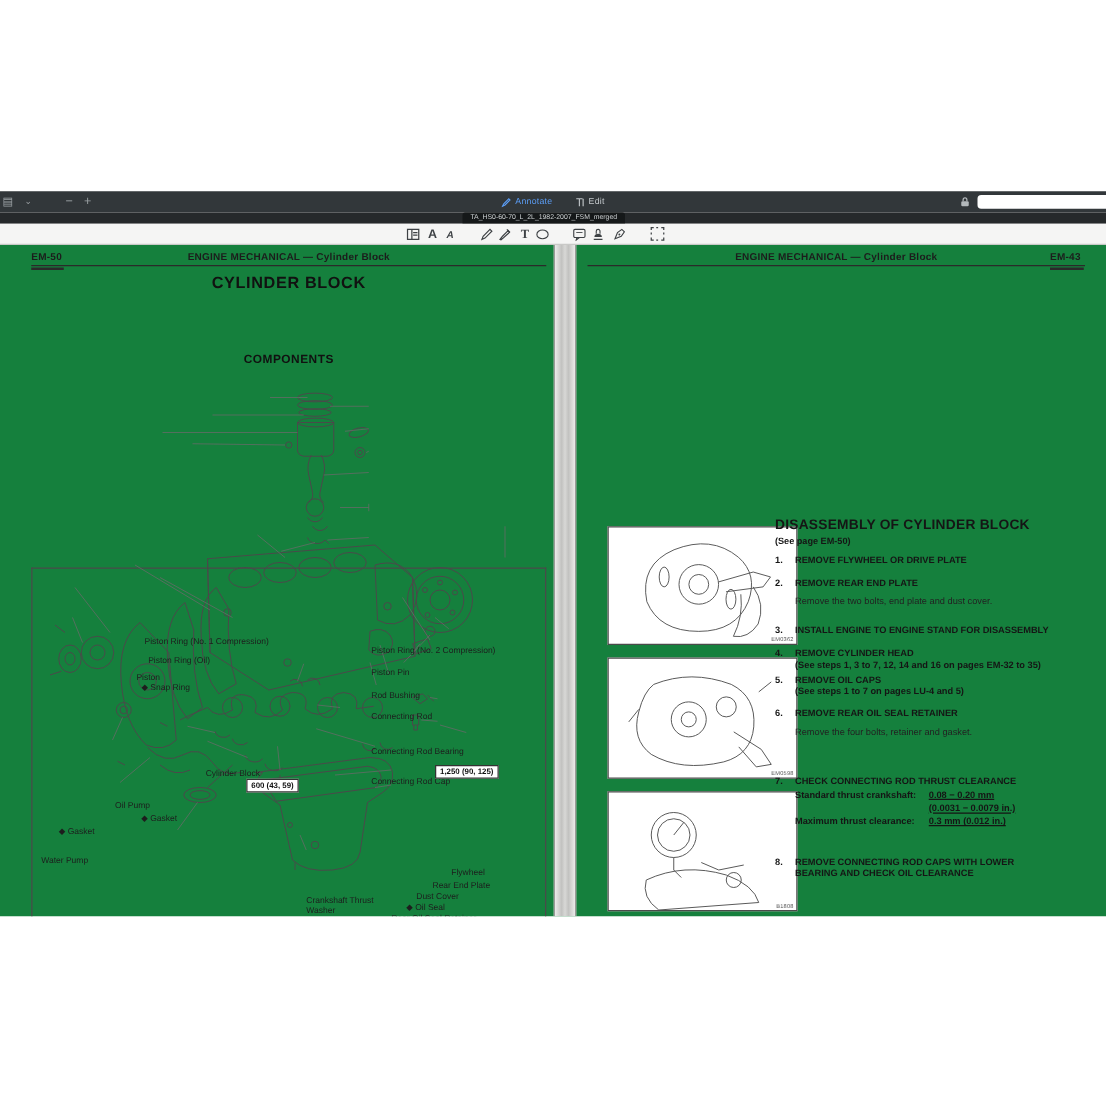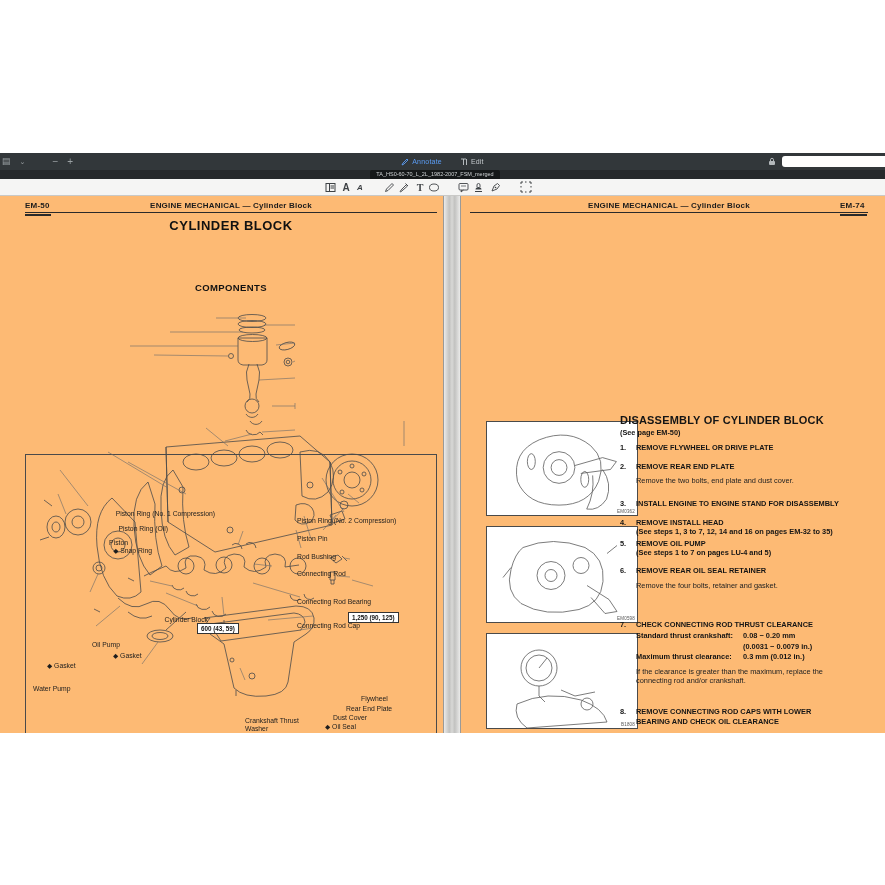--- a/index.html
+++ b/index.html
@@ -17,21 +17,21 @@
   .searchbox{width:95px;height:11px;background:#ffffff;border-radius:3px 0 0 3px;border:none;outline:none;font-size:7px;padding:0 4px;color:#333;}
   
   .tabstrip{position:absolute;left:0;top:17px;width:885px;height:9px;background:#26292b;}
   .filetab{position:absolute;left:370px;top:0;width:130px;height:9px;background:#151819;color:#cfd3d5;font-size:5.5px;line-height:9px;text-align:center;white-space:nowrap;overflow:hidden;border-radius:2px 2px 0 0;}
   
   .toolbar{position:absolute;left:0;top:26px;width:885px;height:17px;background:#f5f5f4;border-bottom:1px solid #c9c9c7;box-sizing:border-box;}
   .tool{position:absolute;top:1px;width:14px;height:14px;display:flex;align-items:center;justify-content:center;color:#3e4245;}
   .tool svg{display:block;}
   .tool .tchar{font-size:10px;font-weight:bold;color:#3e4245;}
   
-  .content{position:absolute;left:0;top:43px;width:885px;height:537px;background:#fdba74;overflow:hidden;}
+  .content{position:absolute;left:0;top:43px;width:885px;height:537px;background:#15803d;overflow:hidden;}
   .gutter{position:absolute;left:443px;top:0;width:18px;height:537px;background:linear-gradient(90deg,#f2f2f1, #c2c2c0 35%, #d8d8d6 50%, #c2c2c0 65%, #f2f2f1);}
   .gutter .edgeL{position:absolute;left:0;top:0;width:1px;height:100%;background:#9a9a98;}
   .gutter .edgeR{position:absolute;right:0;top:0;width:1px;height:100%;background:#9a9a98;}
   .pagehead{position:absolute;font-size:8px;font-weight:bold;color:#1c1c1c;letter-spacing:.2px;white-space:nowrap;}
   .pagerule{position:absolute;height:1px;background:#2a2a2a;}
   .pagerule2{position:absolute;height:2px;background:#2a2a2a;}
   .doc-title{position:absolute;font-weight:bold;color:#111;white-space:nowrap;}
   
   .figframe{position:absolute;left:25px;top:258px;width:412px;height:279px;border:1px solid #4a4a4a;border-bottom:none;box-sizing:border-box;height:475px;}
   .dlabel{position:absolute;font-size:6.8px;color:#1d1d1d;white-space:nowrap;line-height:1.25;}
@@ -44,21 +44,21 @@
   .rcol{position:absolute;left:620px;top:218px;width:222px;color:#151515;}
   .r-title{font-size:11px;font-weight:bold;letter-spacing:.2px;white-space:nowrap;}
   .r-sub{font-size:7.3px;font-weight:bold;margin-top:2px;}
   .step{display:flex;}
   .step .num{flex:0 0 16px;font-size:7.4px;font-weight:bold;}
   .step .sbody{flex:1;font-size:7.4px;line-height:1.3;}
   .step .head{font-weight:bold;}
   .step .txt{font-weight:normal;margin-top:5px;color:#222;}
   .specrow{display:flex;margin-top:1px;}
   .specrow .sl{flex:0 0 107px;font-weight:bold;}
-  .specrow .sv{flex:1;font-weight:bold;}
+  .specrow .sv{flex:1;font-weight:bold;text-decoration:underline;}
 </style>
 </head>
 <body>
 
 <div class="app">
 
   <div class="titlebar">
     <div class="tb-left">
       <span class="glyph">▤</span>
       <span class="glyph" style="font-size:7px;">⌄</span>
@@ -339,21 +339,21 @@
         </div>
       <div id="torque-boxes">
           <div class="tqbox" style="left: 348px; top: 416px;">1,250 (90, 125)</div>
           <div class="tqbox" style="left: 197px; top: 427px;">600 (43, 59)</div>
         </div>
 
     </div>
 
     <div>
       <div class="pagehead" style="left:669px;top:5px;transform:translateX(-50%);">ENGINE MECHANICAL — Cylinder Block</div>
-      <div class="pagehead" style="left:840px;top:5px;">EM-74</div>
+      <div class="pagehead" style="left:840px;top:5px;">EM-43</div>
       <div class="pagerule" style="left:470px;top:16px;width:398px;"></div>
       <div class="pagerule2" style="left:840px;top:18px;width:27px;"></div>
 
       <div id="figure-boxes">
           <div class="figbox" style="top: 225px; height: 95px;"><svg width="150" height="93" viewBox="0 0 150 94" preserveAspectRatio="xMidYMid meet">
               <g fill="none" stroke="#5a5a5a" stroke-width="0.8">
                 <path d="M30 60 q-6 -30 22 -42 q30 -12 52 6 q16 14 8 36 q-10 24 -40 24 q-32 0 -42 -24 Z"></path>
                 <circle cx="72" cy="46" r="16"></circle>
                 <circle cx="72" cy="46" r="8"></circle>
                 <ellipse cx="44" cy="40" rx="4" ry="8"></ellipse>
@@ -404,28 +404,28 @@
             </div>
             <div class="step" style="margin-top: 13px;">
               <div class="num">3.</div>
               <div class="sbody">
                 <div class="head">INSTALL ENGINE TO ENGINE STAND FOR DISASSEMBLY</div>
               </div>
             </div>
             <div class="step" style="margin-top: 9px;">
               <div class="num">4.</div>
               <div class="sbody">
-                <div class="head">REMOVE INSTALL HEAD</div>
+                <div class="head">REMOVE CYLINDER HEAD</div>
                 <div class="head">(See steps 1, 3 to 7, 12, 14 and 16 on pages EM-32 to 35)</div>
               </div>
             </div>
             <div class="step" style="margin-top: 2px;">
               <div class="num">5.</div>
               <div class="sbody">
-                <div class="head">REMOVE OIL PUMP</div>
+                <div class="head">REMOVE OIL CAPS</div>
                 <div class="head">(See steps 1 to 7 on pages LU-4 and 5)</div>
               </div>
             </div>
             <div class="step" style="margin-top: 8px;">
               <div class="num">6.</div>
               <div class="sbody">
                 <div class="head">REMOVE REAR OIL SEAL RETAINER</div>
                 <div class="txt">Remove the four bolts, retainer and gasket.</div>
               </div>
             </div>
@@ -438,21 +438,20 @@
                   <span class="sv">0.08 − 0.20 mm</span>
                 </div>
                 <div class="specrow">
                   <span class="sl"></span>
                   <span class="sv">(0.0031 − 0.0079 in.)</span>
                 </div>
                 <div class="specrow" style="margin-bottom: 2px;">
                   <span class="sl">Maximum thrust clearance:</span>
                   <span class="sv">0.3 mm (0.012 in.)</span>
                 </div>
-                <div class="txt">If the clearance is greater than the maximum, replace the connecting rod and/or crankshaft.</div>
               </div>
             </div>
             <div class="step" style="margin-top: 21px;">
               <div class="num">8.</div>
               <div class="sbody">
                 <div class="head">REMOVE CONNECTING ROD CAPS WITH LOWER BEARING AND CHECK OIL CLEARANCE</div>
               </div>
             </div>
           </div>
       </div>

